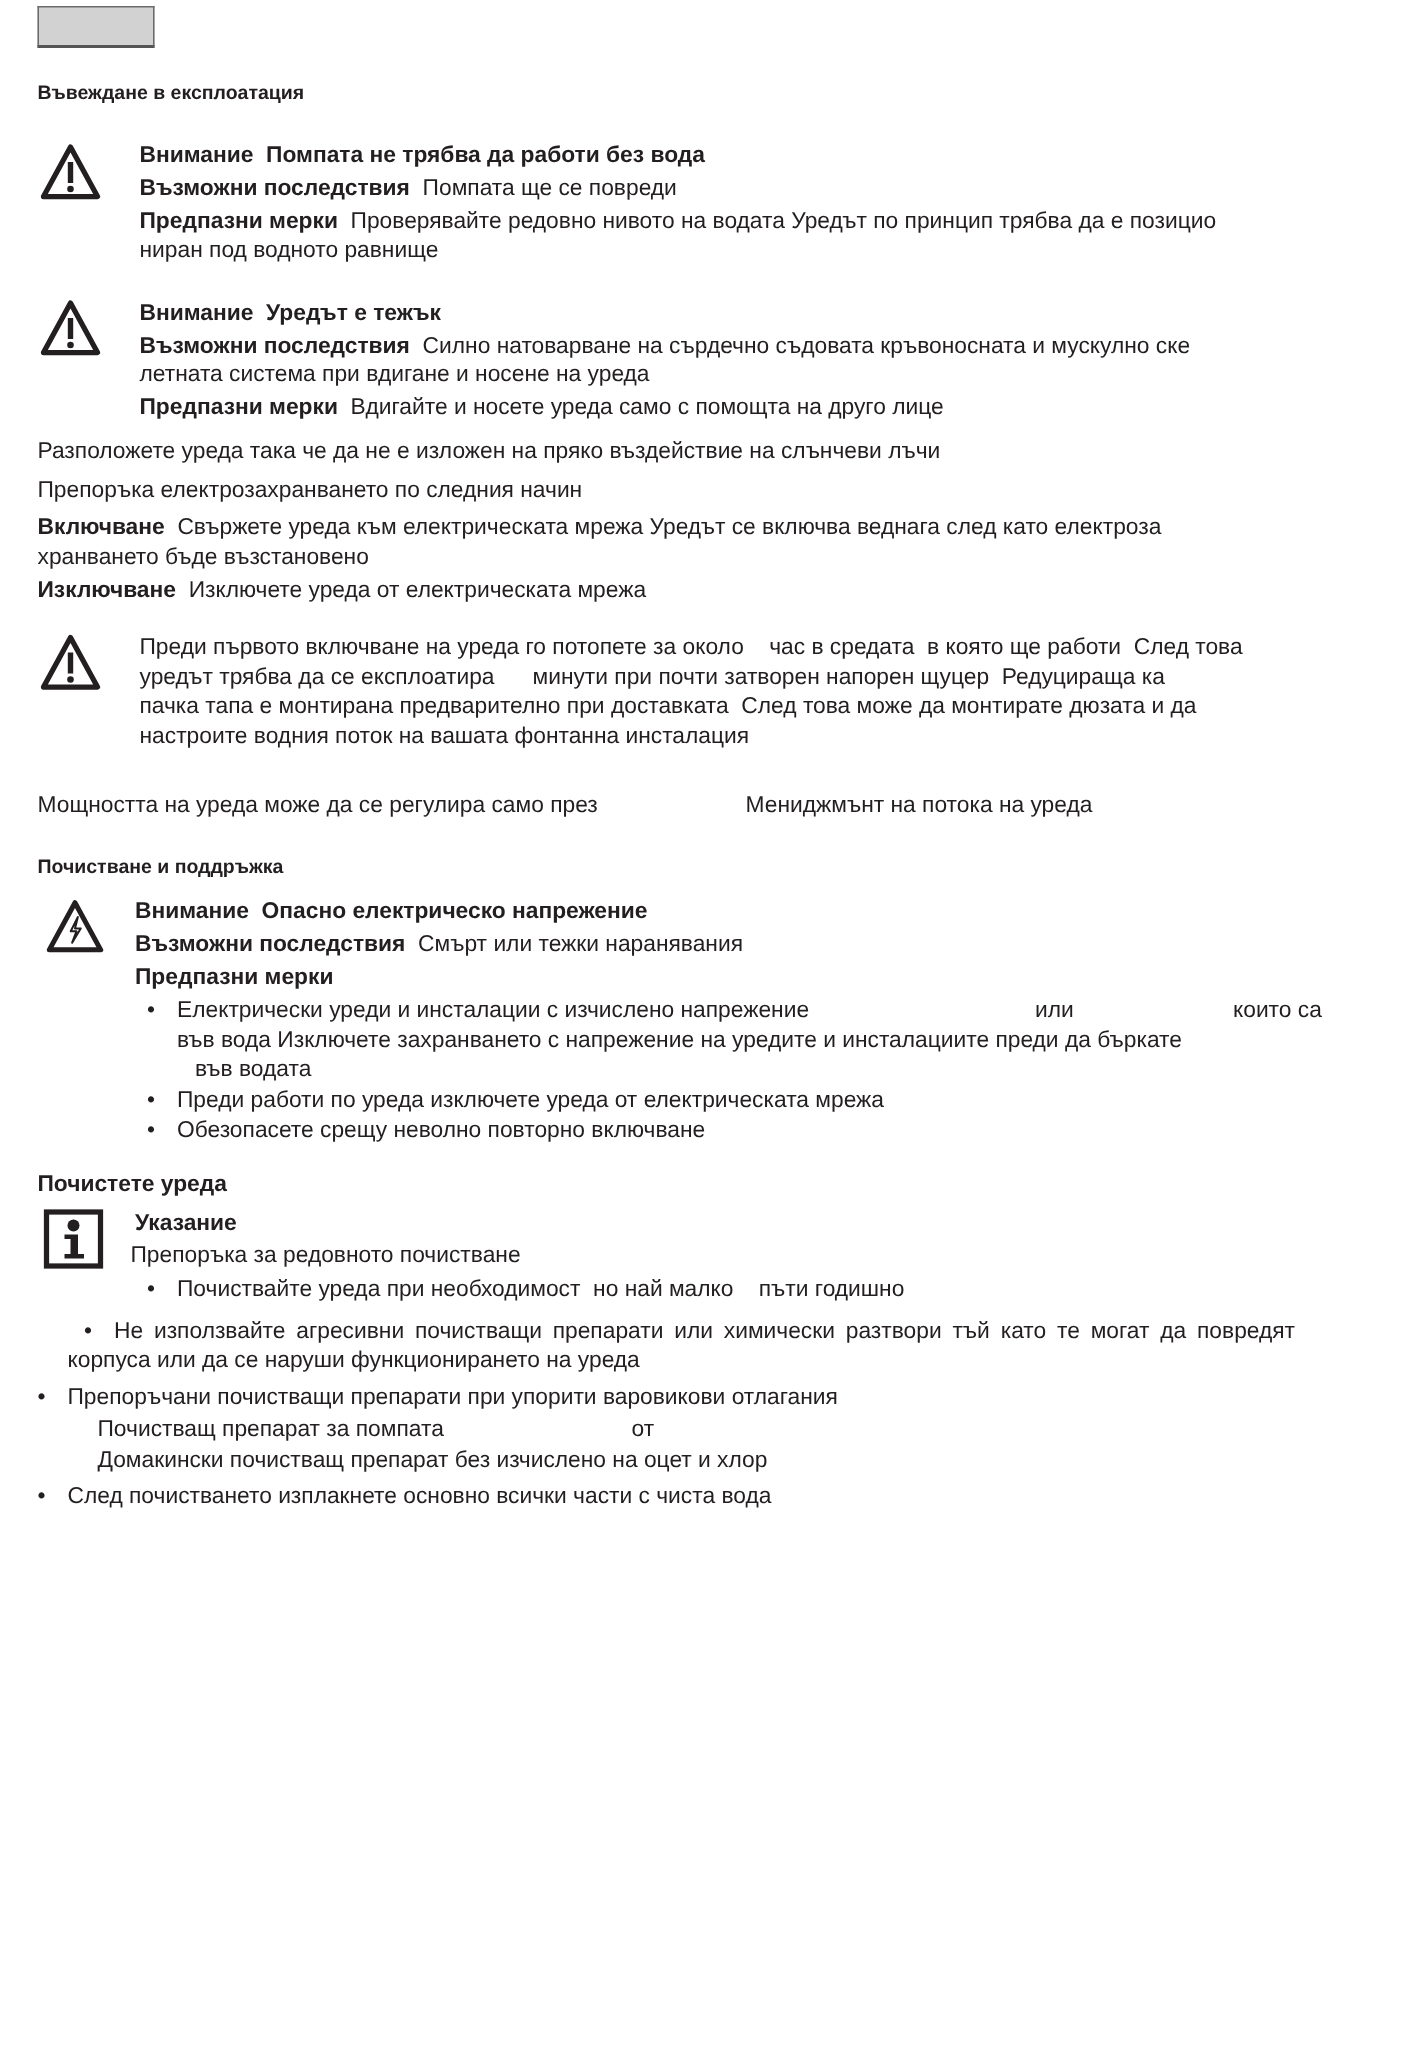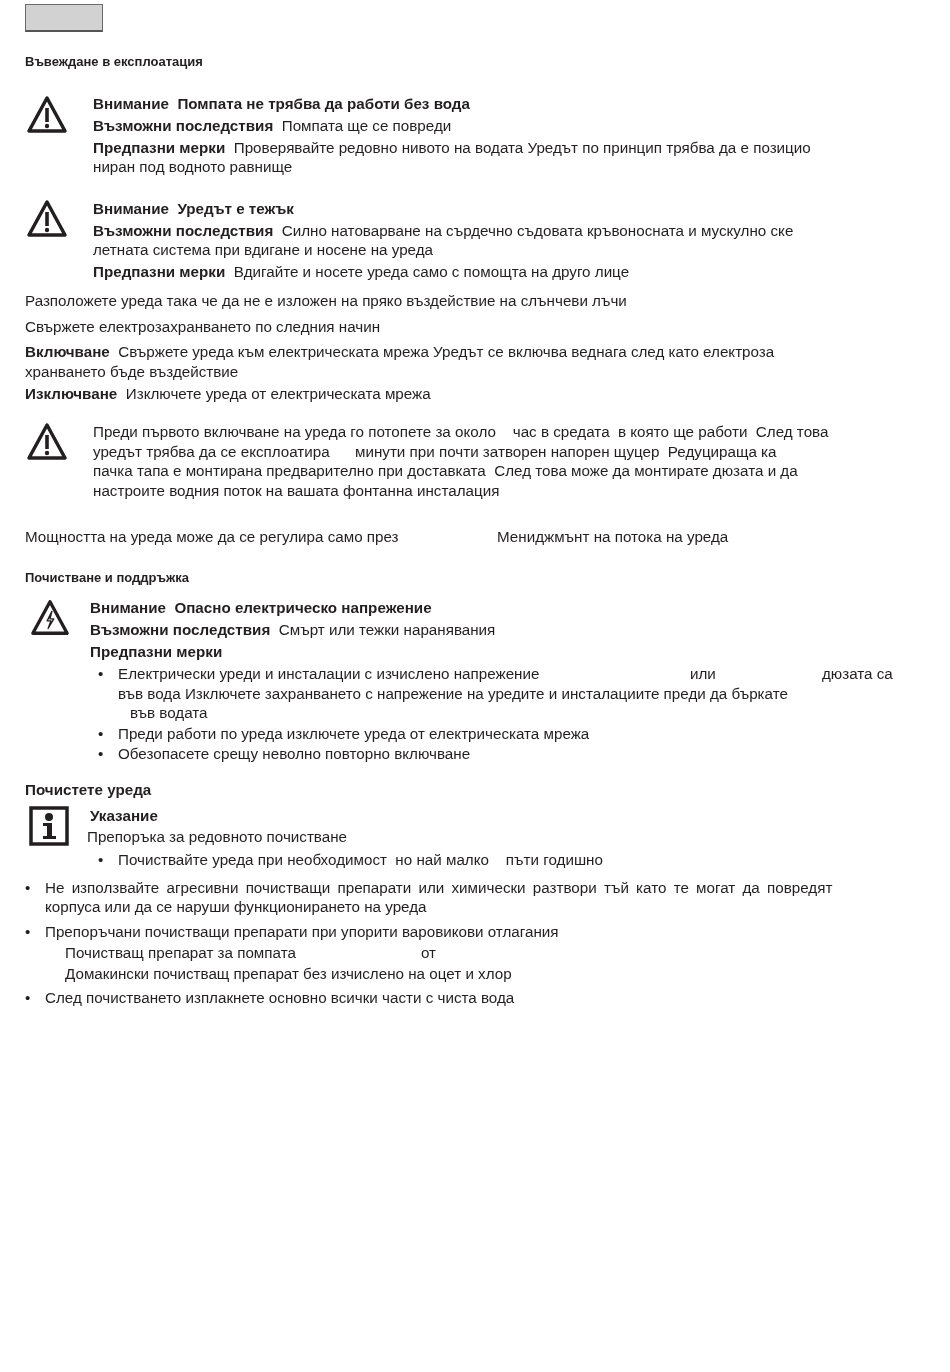--- a/index.html
+++ b/index.html
@@ -5,21 +5,21 @@
     html, body { margin: 0; padding: 0; background: #ffffff; }
     body { width: 950px; height: 1372px; position: relative; overflow: hidden;
       font-family: "Liberation Sans", "DejaVu Sans", sans-serif; color: #231f20; font-size: 15.2px; }
     .lang-box { position: absolute; left: 25px; top: 4px; width: 78px; height: 28px;
       background: #d2d2d2; border: 1px solid #6a6a6a; border-bottom: 2px solid #555; box-sizing: border-box; }
     h2 { position: absolute; margin: 0; font-size: 13px; font-weight: bold; left: 25px; white-space: nowrap; }
     .bold { font-weight: bold; }
     .icon { position: absolute; left: 26px; width: 42px; height: 40px; }
     .line { position: absolute; white-space: nowrap; line-height: 20px; text-align: right; }
     .bullet::before { content: "•"; position: absolute; left: -20px; }
-    .just { white-space: normal; text-align: justify; text-align-last: left; }
+    .just { white-space: normal; text-align: justify; text-align-last: left; margin-left: 31px; }
   </style>
 </head>
 <body>
 
 <div class="lang-box"></div>
 
 <h2 style="top:54px">Въвеждане в експлоатация</h2>
 
 <svg class="icon" style="top:95px" viewBox="0 0 42 40">
   <path d="M21 3 L39 36 L3 36 Z" fill="none" stroke="#231f20" stroke-width="3.5" stroke-linejoin="round"></path>
@@ -47,25 +47,25 @@
 </div>
 <div class="line" style="left:93px;top:221px">
   <span class="bold">Възможни последствия</span>&nbsp;&nbsp;<span>Силно натоварване на сърдечно съдовата  кръвоносната и мускулно ске</span>
 </div>
 <div class="line" style="left:93px;top:240px">летната система при вдигане и носене на уреда</div>
 <div class="line" style="left:93px;top:262px">
   <span class="bold">Предпазни мерки</span>&nbsp;&nbsp;<span>Вдигайте и носете уреда само с помощта на друго лице</span>
 </div>
 
 <div class="line" style="left:25px;top:291px">Разположете уреда така  че да не е изложен на пряко въздействие на слънчеви лъчи</div>
-<div class="line" style="left:25px;top:317px">Свържете електрозахранването по следния начин</div>
+<div class="line" style="left:25px;top:317px">Препоръка електрозахранването по следния начин</div>
 <div class="line" style="left:25px;top:342px">
   <span class="bold">Включване</span>&nbsp;&nbsp;<span>Свържете уреда към електрическата мрежа  Уредът се включва веднага  след като електроза</span>
 </div>
-<div class="line" style="left:25px;top:362px">хранването бъде въздействие</div>
+<div class="line" style="left:25px;top:362px">хранването бъде възстановено</div>
 <div class="line" style="left:25px;top:384px">
   <span class="bold">Изключване</span>&nbsp;&nbsp;<span>Изключете уреда от електрическата мрежа</span>
 </div>
 
 <svg class="icon" style="top:422px" viewBox="0 0 42 40">
   <path d="M21 3 L39 36 L3 36 Z" fill="none" stroke="#231f20" stroke-width="3.5" stroke-linejoin="round"></path>
   <rect x="19.2" y="13" width="3.6" height="14" fill="#231f20"></rect>
   <circle cx="21" cy="31" r="2.2" fill="#231f20"></circle>
 </svg>
 <div class="line" style="left:93px;top:422px;white-space:pre">Преди първото включване на уреда го потопете за около    час в средата  в която ще работи  След това</div>
@@ -85,21 +85,21 @@
 <div class="line" style="left:90px;top:598px">
   <span class="bold">Внимание</span>&nbsp;&nbsp;<span class="bold">Опасно електрическо напрежение</span>
 </div>
 <div class="line" style="left:90px;top:620px">
   <span class="bold">Възможни последствия</span>&nbsp;&nbsp;<span>Смърт или тежки наранявания</span>
 </div>
 <div class="line bold" style="left:90px;top:642px">Предпазни мерки</div>
 
 <div class="line bullet" style="left:118px;top:664px">Електрически уреди и инсталации с изчислено напрежение</div>
 <div class="line" style="left:690px;top:664px">или</div>
-<div class="line" style="left:822px;top:664px">дюзата са</div>
+<div class="line" style="left:822px;top:664px">които са</div>
 <div class="line" style="left:118px;top:684px">във вода  Изключете захранването с напрежение на уредите и инсталациите  преди да бъркате</div>
 <div class="line" style="left:130px;top:703px">във водата</div>
 <div class="line bullet" style="left:118px;top:724px">Преди работи по уреда  изключете уреда от електрическата мрежа</div>
 <div class="line bullet" style="left:118px;top:744px">Обезопасете срещу неволно повторно включване</div>
 
 <div class="line bold" style="left:25px;top:780px">Почистете уреда</div>
 
 <svg class="icon" style="top:806px;left:28px;width:42px;height:40px" viewBox="0 0 42 40">
   <rect x="3" y="2" width="36" height="36" fill="none" stroke="#231f20" stroke-width="3.5"></rect>
   <circle cx="21" cy="11" r="4" fill="#231f20"></circle>

